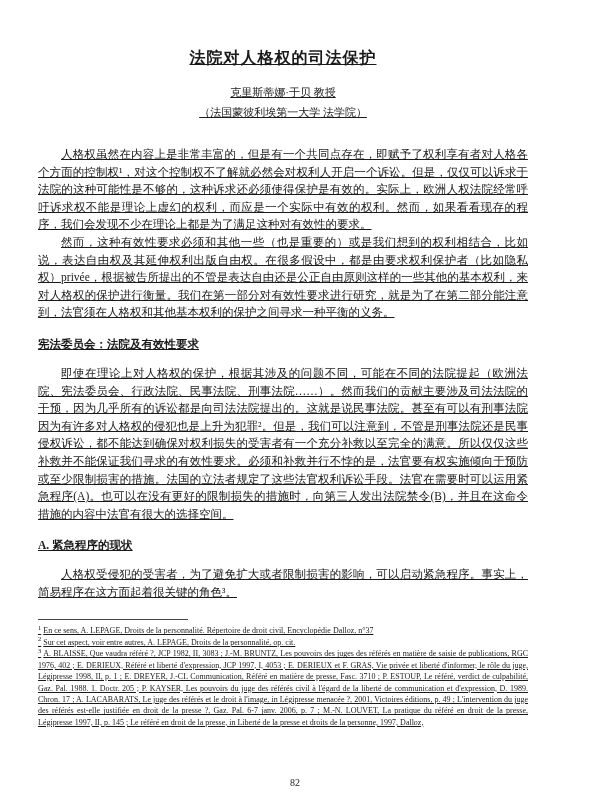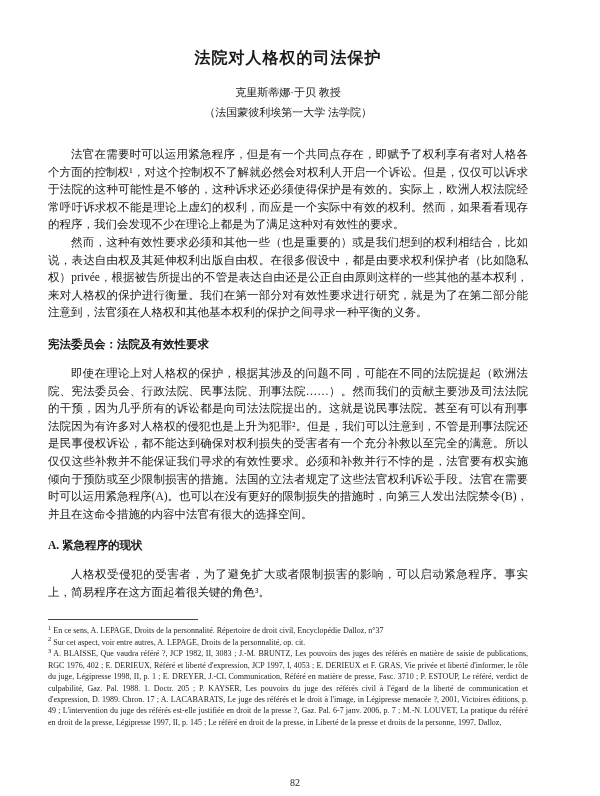--- a/index.html
+++ b/index.html
@@ -6,24 +6,25 @@
     margin: 0;
     padding: 0;
     background: #ffffff;
   }
   .page {
     position: relative;
     width: 600px;
     height: 796px;
     box-sizing: border-box;
     background: #ffffff;
-    padding: 48px 72px 0 48px;
+    padding: 48px 72px 0 38px;
     font-family: "Liberation Serif", "DejaVu Serif", serif;
     color: #1a1a1a;
     overflow: hidden;
+    text-decoration: underline;
   }
   .title {
     font-size: 16px;
     font-weight: bold;
     text-align: center;
     margin: 0 0 16px 0;
     letter-spacing: 1px;
   }
   .author {
     font-size: 11px;
@@ -81,21 +82,21 @@
 <body>
 
 <div class="page">
 
   <h1 class="title">法院对人格权的司法保护</h1>
 
   <div class="author">克里斯蒂娜·于贝  教授</div>
 
   <div class="affiliation">（法国蒙彼利埃第一大学 法学院）</div>
 
-  <p class="para">法官在需要时可以运用紧急程序，但是有一个共同点存在，即赋予了权利享有者对人格各个方面的控制权¹，对这个控制权不了解就必然会对权利人开启一个诉讼。但是，仅仅可以诉求于法院的这种可能性是不够的，这种诉求还必须使得保护是有效的。实际上，欧洲人权法院经常呼吁诉求权不能是理论上虚幻的权利，而应是一个实际中有效的权利。然而，如果看看现存的程序，我们会发现不少在理论上都是为了满足这种对有效性的要求。</p>
+  <p class="para">人格权虽然在内容上是非常丰富的，但是有一个共同点存在，即赋予了权利享有者对人格各个方面的控制权¹，对这个控制权不了解就必然会对权利人开启一个诉讼。但是，仅仅可以诉求于法院的这种可能性是不够的，这种诉求还必须使得保护是有效的。实际上，欧洲人权法院经常呼吁诉求权不能是理论上虚幻的权利，而应是一个实际中有效的权利。然而，如果看看现存的程序，我们会发现不少在理论上都是为了满足这种对有效性的要求。</p>
 
   <p class="para">然而，这种有效性要求必须和其他一些（也是重要的）或是我们想到的权利相结合，比如说，表达自由权及其延伸权利出版自由权。在很多假设中，都是由要求权利保护者（比如隐私权）privée，根据被告所提出的不管是表达自由还是公正自由原则这样的一些其他的基本权利，来对人格权的保护进行衡量。我们在第一部分对有效性要求进行研究，就是为了在第二部分能注意到，法官须在人格权和其他基本权利的保护之间寻求一种平衡的义务。</p>
 
   <h2 class="section-heading">宪法委员会：法院及有效性要求</h2>
 
   <p class="para">即使在理论上对人格权的保护，根据其涉及的问题不同，可能在不同的法院提起（欧洲法院、宪法委员会、行政法院、民事法院、刑事法院……）。然而我们的贡献主要涉及司法法院的干预，因为几乎所有的诉讼都是向司法法院提出的。这就是说民事法院。甚至有可以有刑事法院因为有许多对人格权的侵犯也是上升为犯罪²。但是，我们可以注意到，不管是刑事法院还是民事侵权诉讼，都不能达到确保对权利损失的受害者有一个充分补救以至完全的满意。所以仅仅这些补救并不能保证我们寻求的有效性要求。必须和补救并行不悖的是，法官要有权实施倾向于预防或至少限制损害的措施。法国的立法者规定了这些法官权利诉讼手段。法官在需要时可以运用紧急程序(A)。也可以在没有更好的限制损失的措施时，向第三人发出法院禁令(B)，并且在这命令措施的内容中法官有很大的选择空间。</p>
 
   <h2 class="section-heading">A. 紧急程序的现状</h2>
 
   <p class="para">人格权受侵犯的受害者，为了避免扩大或者限制损害的影响，可以启动紧急程序。事实上，简易程序在这方面起着很关键的角色³。</p>

